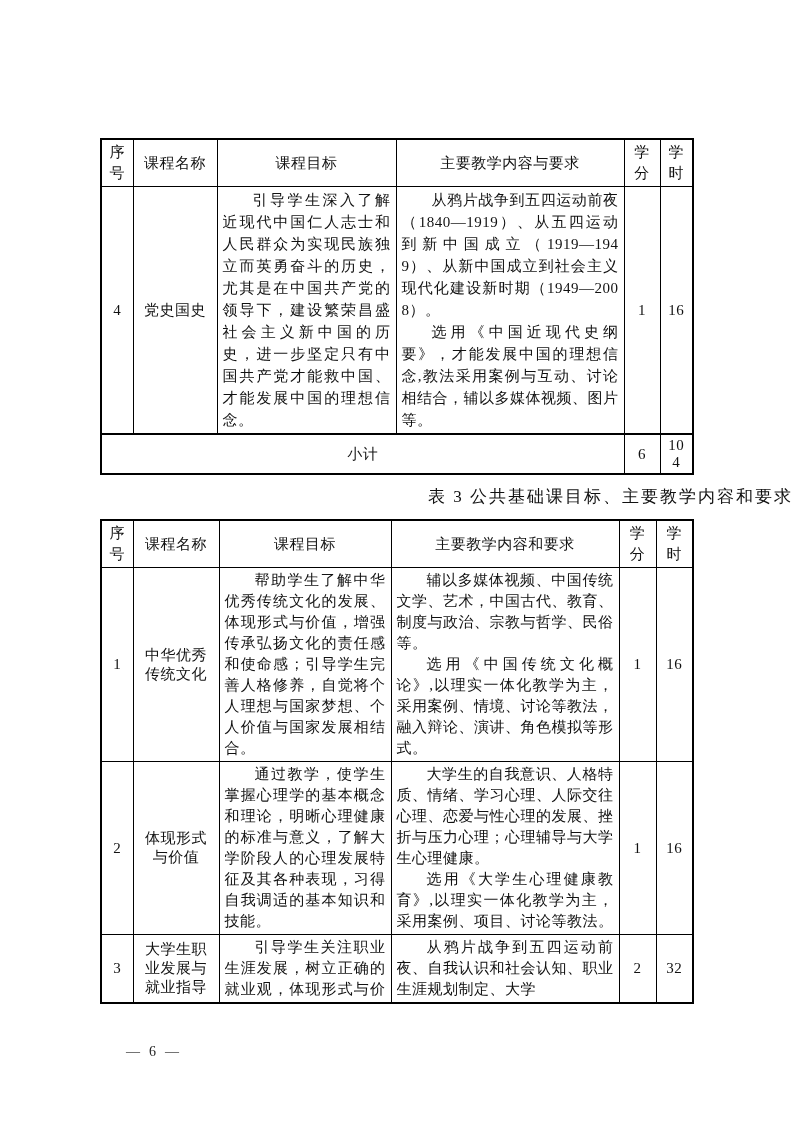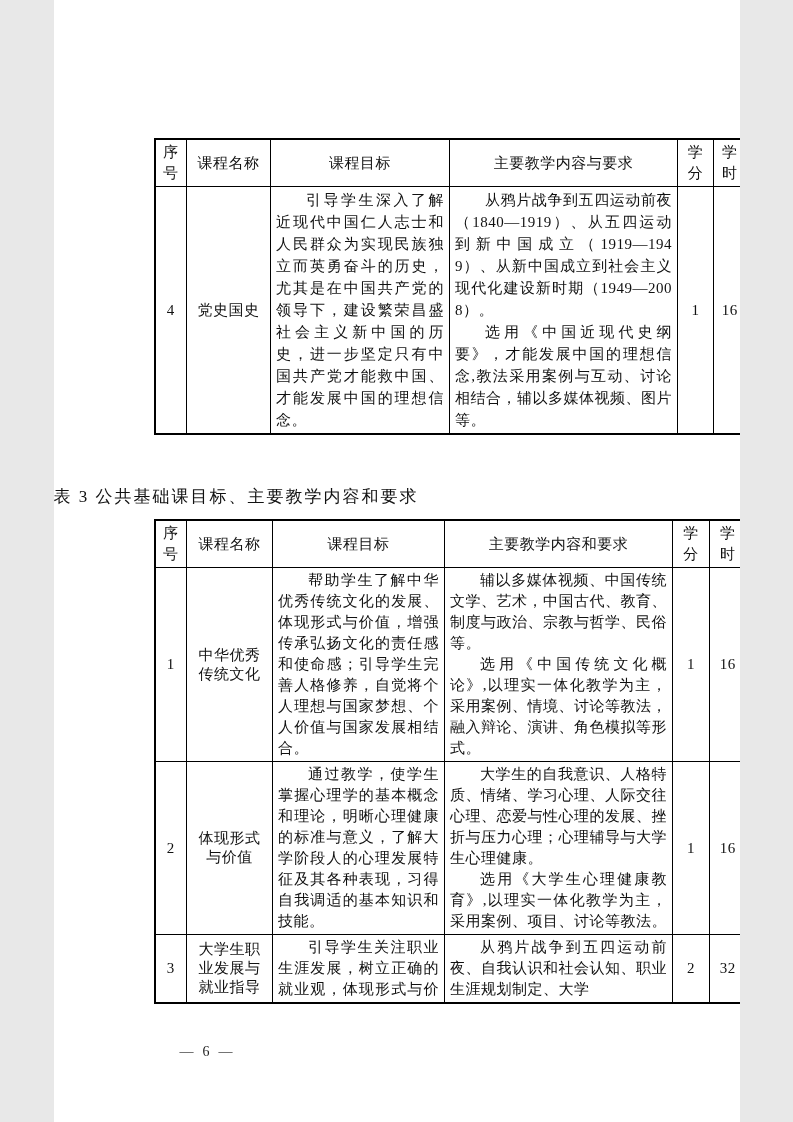--- a/index.html
+++ b/index.html
@@ -1,18 +1,18 @@
 <!DOCTYPE html>
 <html><head>
 <meta charset="utf-8">
 <style>
   html,body{margin:0;padding:0;background:#e8e8e8;}
   .page{
     position:relative;
-    width:686px;height:1122px;
+    width:793px;height:1122px;
     background:#ffffff;
     font-family:"Liberation Serif","DejaVu Serif",serif;
     color:#111;
     overflow:hidden;
     margin:0 auto;
   }
   table.doc{
     position:absolute;
     left:100px;
     width:592px;
@@ -46,21 +46,21 @@
     margin:0;
     text-indent:2em;
     text-align:justify;
     text-justify:inter-character;
   }
   td.hcell{text-align:center;line-height:21px;font-size:15px;}
   .clip{max-height:63px;overflow:hidden;}
   .section-title{
     position:absolute;
     left:0;top:484px;width:793px;
-    text-align:left;
+    text-align:right;
     font-size:17px;
     letter-spacing:2px;
     line-height:26px;
     color:#111;
   }
   .footer{
     position:absolute;
     left:126px;top:1044px;
     font-size:14px;
     color:#222;
@@ -98,20 +98,25 @@
       <td class="c">党史国史</td>
       <td class="lh">
         <p>引导学生深入了解近现代中国仁人志士和人民群众为实现民族独立而英勇奋斗的历史，尤其是在中国共产党的领导下，建设繁荣昌盛社会主义新中国的历史，进一步坚定只有中国共产党才能救中国、才能发展中国的理想信念。</p>
       </td>
       <td class="lh">
         <p>从鸦片战争到五四运动前夜（1840—1919）、从五四运动到新中国成立（1919—1949）、从新中国成立到社会主义现代化建设新时期（1949—2008）。</p>
         <p>选用《中国近现代史纲要》，才能发展中国的理想信念,教法采用案例与互动、讨论相结合，辅以多媒体视频、图片等。</p>
       </td>
       <td class="c">1</td>
       <td class="c">16</td>
+    </tr>
+    <tr class="sub">
+      <td class="c" colspan="4">小计</td>
+      <td class="c">6</td>
+      <td class="c">104</td>
     </tr>
   </tbody>
     </table>
 
   <div class="section-title">表 3 公共基础课目标、主要教学内容和要求</div>
 
   <table class="doc" id="t2">
     <colgroup>
       <col style="width:32px">
         <col style="width:86px">

